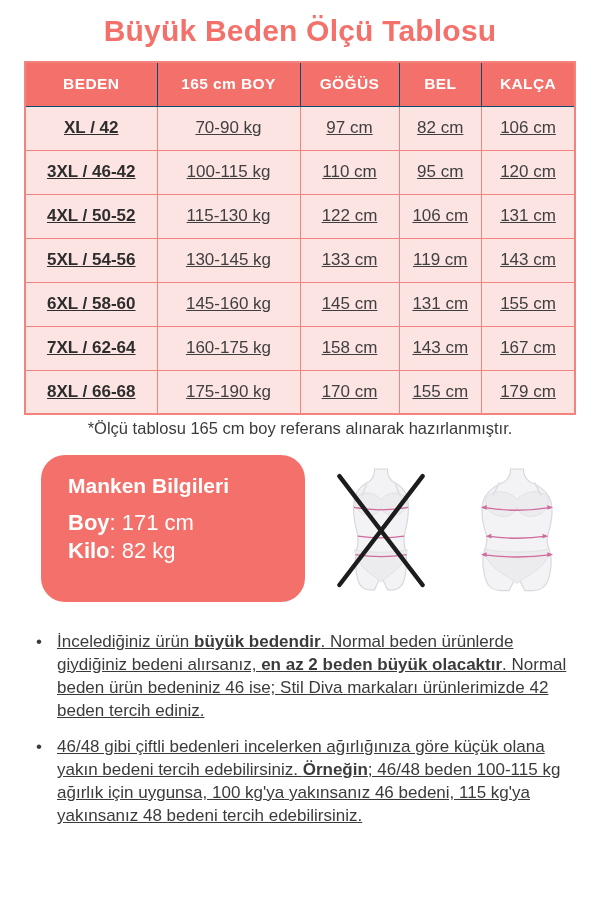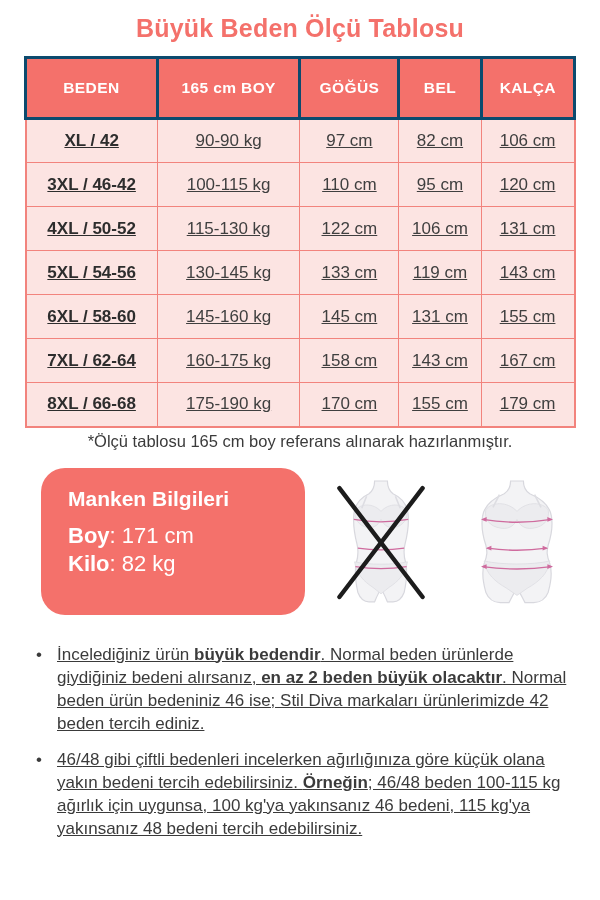--- a/index.html
+++ b/index.html
@@ -13,32 +13,32 @@
   }
   *{box-sizing:border-box;}
   html,body{margin:0;padding:0;}
   body{
     width:600px;height:900px;overflow:hidden;background:#ffffff;
     font-family:"Liberation Sans","DejaVu Sans",sans-serif;
     color:var(--text);
   }
   .page-title{
     margin:14px 0 0 0;text-align:center;
-    font-size:25px;font-weight:bold;letter-spacing:.2px;
+    font-size:30px;font-weight:bold;letter-spacing:.2px;
     color:var(--accent);
   }
   .size-table-wrap{margin:13px auto 0 auto;width:552px;}
   table.size-table{
     width:100%;border-collapse:collapse;table-layout:fixed;
     border:2px solid var(--grid);
   }
   table.size-table th{
     background:var(--accent);color:#ffffff;
     font-size:15.5px;font-weight:bold;letter-spacing:.4px;
-    height:61px;border:3px solid #0c4a6e;
+    height:44px;border:1px solid #0c4a6e;
   }
   table.size-table td{
     background:var(--cell-bg);
     font-size:17px;text-align:center;height:44px;
     border:1px solid var(--grid);color:#3f3f3f;text-decoration:underline;
   }
   table.size-table td:first-child{font-weight:bold;color:#2d2d2d;}
   .col-beden{width:24%;} .col-boy{width:26%;} .col-gogus{width:18%;}
   .col-bel{width:15%;} .col-kalca{width:17%;}
   .footnote{
@@ -94,21 +94,21 @@
           <th>BEDEN</th>
           <th>165 cm BOY</th>
           <th>GÖĞÜS</th>
           <th>BEL</th>
           <th>KALÇA</th>
         </tr>
     </thead>
     <tbody>
         <tr>
           <td>XL / 42</td>
-          <td>90-90 kg</td>
+          <td>70-90 kg</td>
           <td>97 cm</td>
           <td>82 cm</td>
           <td>106 cm</td>
         </tr>
         <tr>
           <td>3XL / 46-42</td>
           <td>100-115 kg</td>
           <td>110 cm</td>
           <td>95 cm</td>
           <td>120 cm</td>

